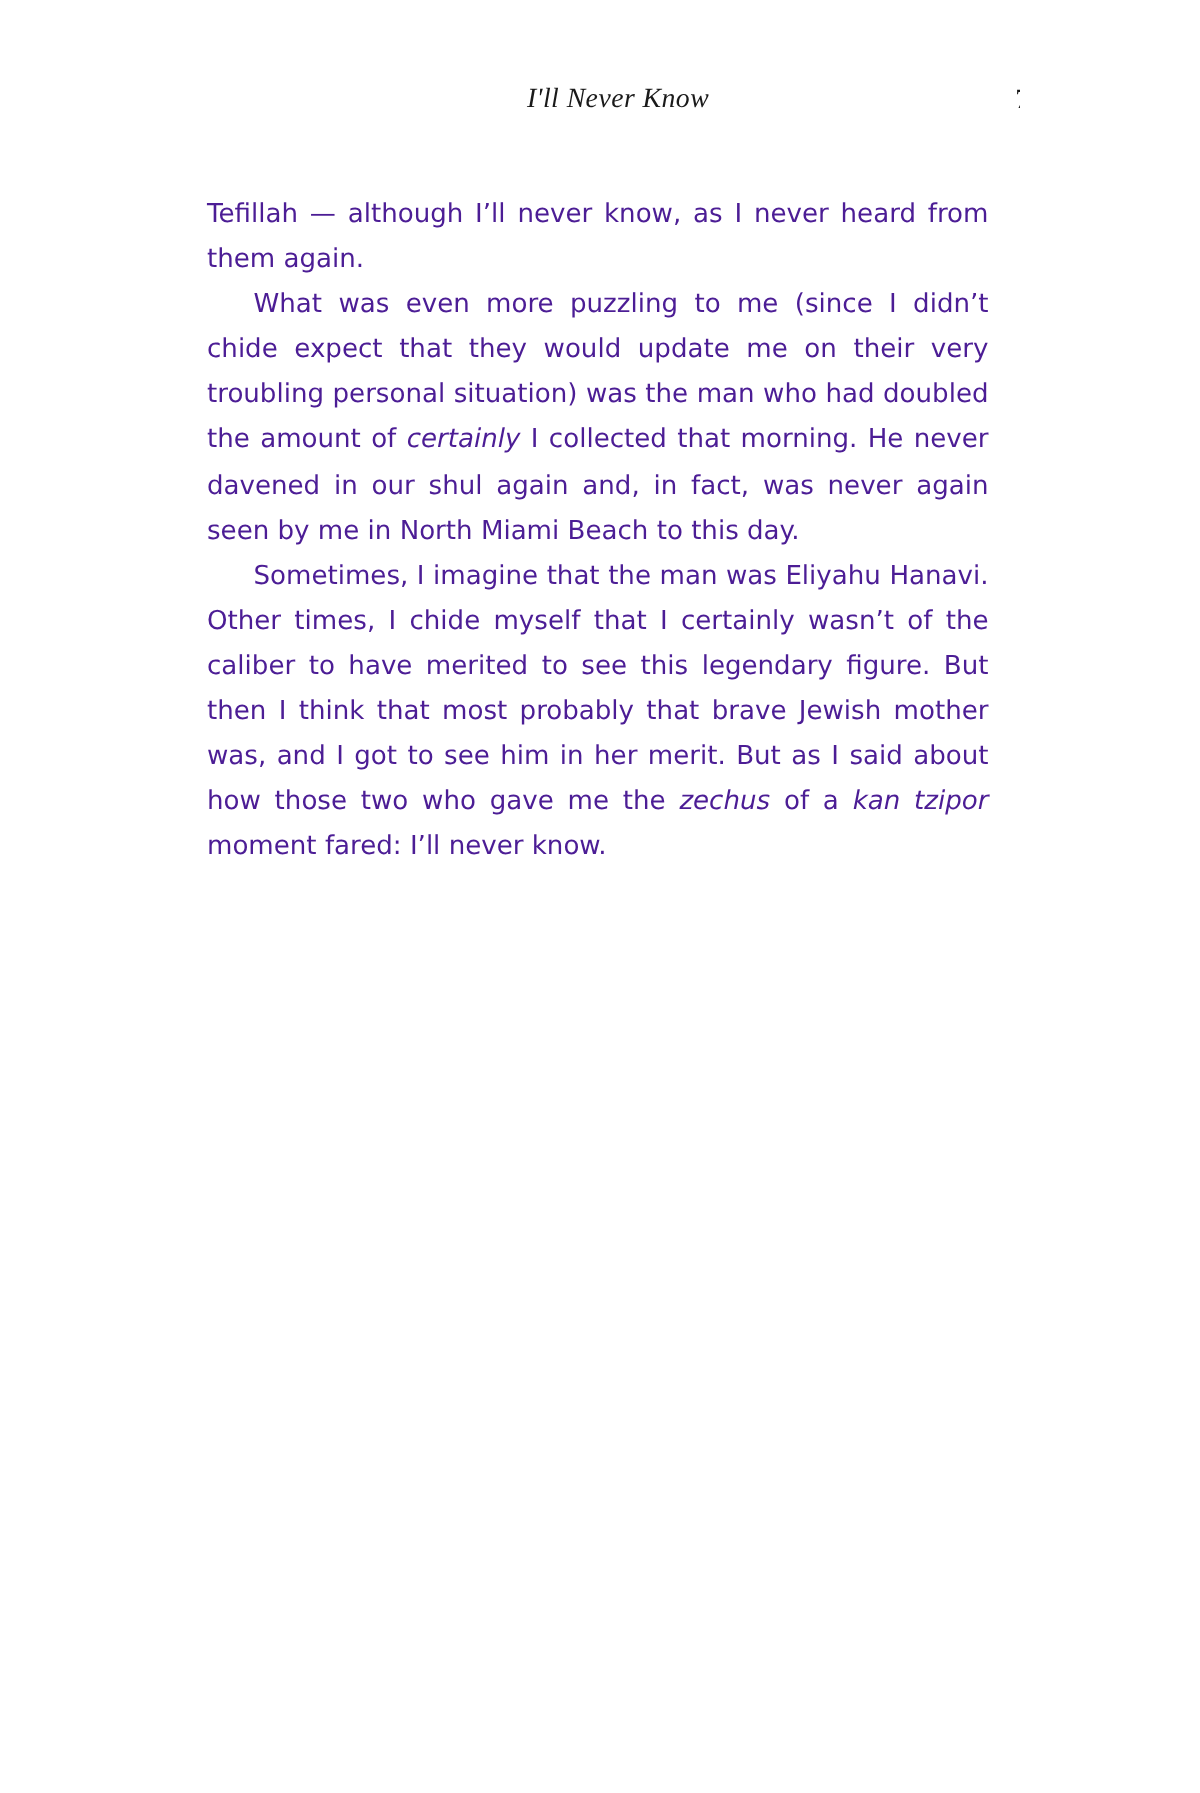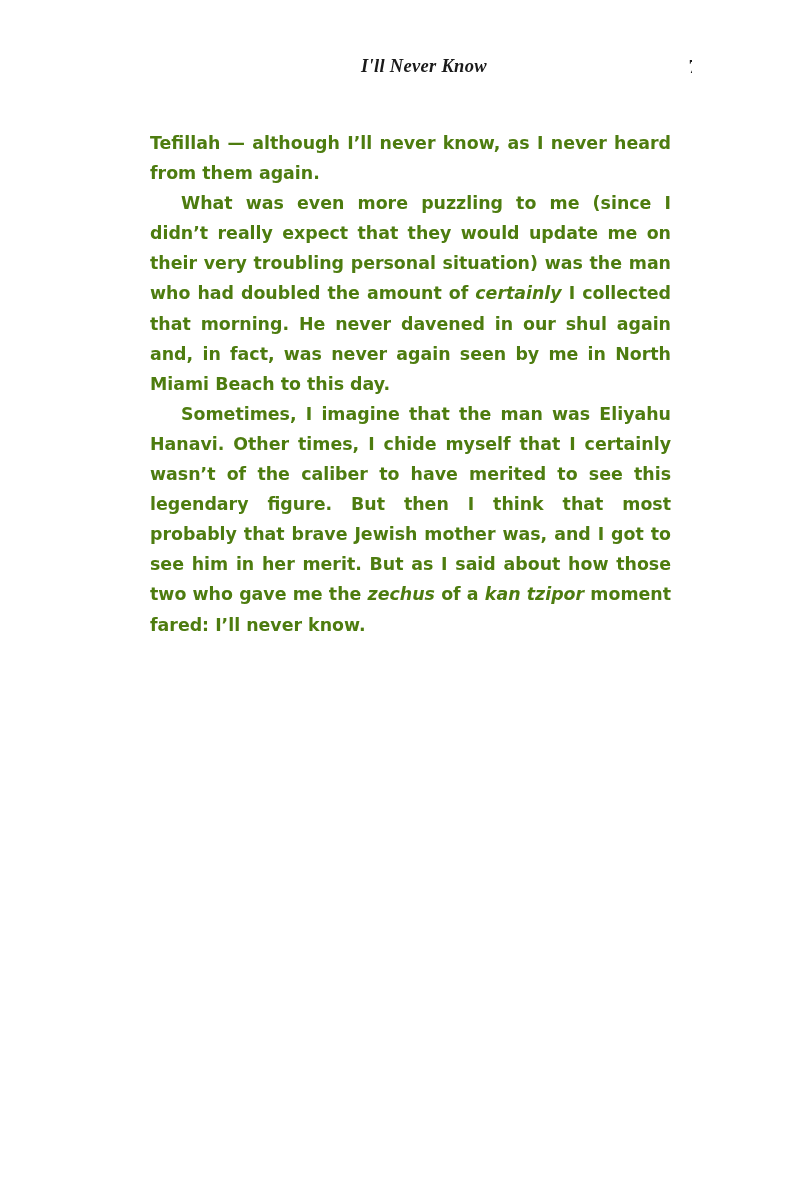--- a/index.html
+++ b/index.html
@@ -11,27 +11,26 @@
     width: 800px;
     height: 1195px;
     position: relative;
     font-family: "Liberation Sans", sans-serif;
     color: #161616;
     -webkit-font-smoothing: antialiased;
   }
 
   .page {
     position: absolute;
-    left: 12px;
+    left: 0;
     top: 0;
     width: 680px;
     height: 1195px;
     background: #ffffff;
     overflow: hidden;
-    font-weight: bold;
   }
 
   .running-head {
     position: absolute;
     left: 138px;
     top: 56px;
     width: 548px;
     height: 28px;
   }
 
@@ -60,21 +59,21 @@
   .body-text {
     position: absolute;
     left: 138px;
     top: 128px;
     width: 521px;
     font-family: "DejaVu Sans", sans-serif;
     font-size: 17.4px;
     line-height: 30.1px;
     text-align: justify;
     text-justify: inter-word;
-    color: #4d7c0f;
+    color: #4c1d95;
   }
 
   .body-text p {
     margin: 0;
   }
 
   .body-text p.indent {
     text-indent: 31px;
   }
 
@@ -87,17 +86,17 @@
 
 <div class="page">
 
   <div class="running-head">
     <div class="running-head-title">I'll Never Know</div>
     <div class="folio">7</div>
   </div>
 
   <div class="body-text">
       <p><span>Tefillah — although I’ll never know, as I never heard from them again.</span></p>
-      <p class="indent"><span>What was even more puzzling to me (since I didn’t really expect that they would update me on their very troubling personal situation) was the man who had doubled the amount of </span><i>certainly</i><span> I collected that morning. He never davened in our shul again and, in fact, was never again seen by me in North Miami Beach to this day.</span></p>
+      <p class="indent"><span>What was even more puzzling to me (since I didn’t chide expect that they would update me on their very troubling personal situation) was the man who had doubled the amount of </span><i>certainly</i><span> I collected that morning. He never davened in our shul again and, in fact, was never again seen by me in North Miami Beach to this day.</span></p>
       <p class="indent"><span>Sometimes, I imagine that the man was Eliyahu Hanavi. Other times, I chide myself that I certainly wasn’t of the caliber to have merited to see this legendary figure. But then I think that most probably that brave Jewish mother was, and I got to see him in her merit. But as I said about how those two who gave me the </span><i>zechus</i><span> of a </span><i>kan tzipor</i><span> moment fared: I’ll never know.</span></p>
     </div>
 
 </div>
 
 </body></html>

